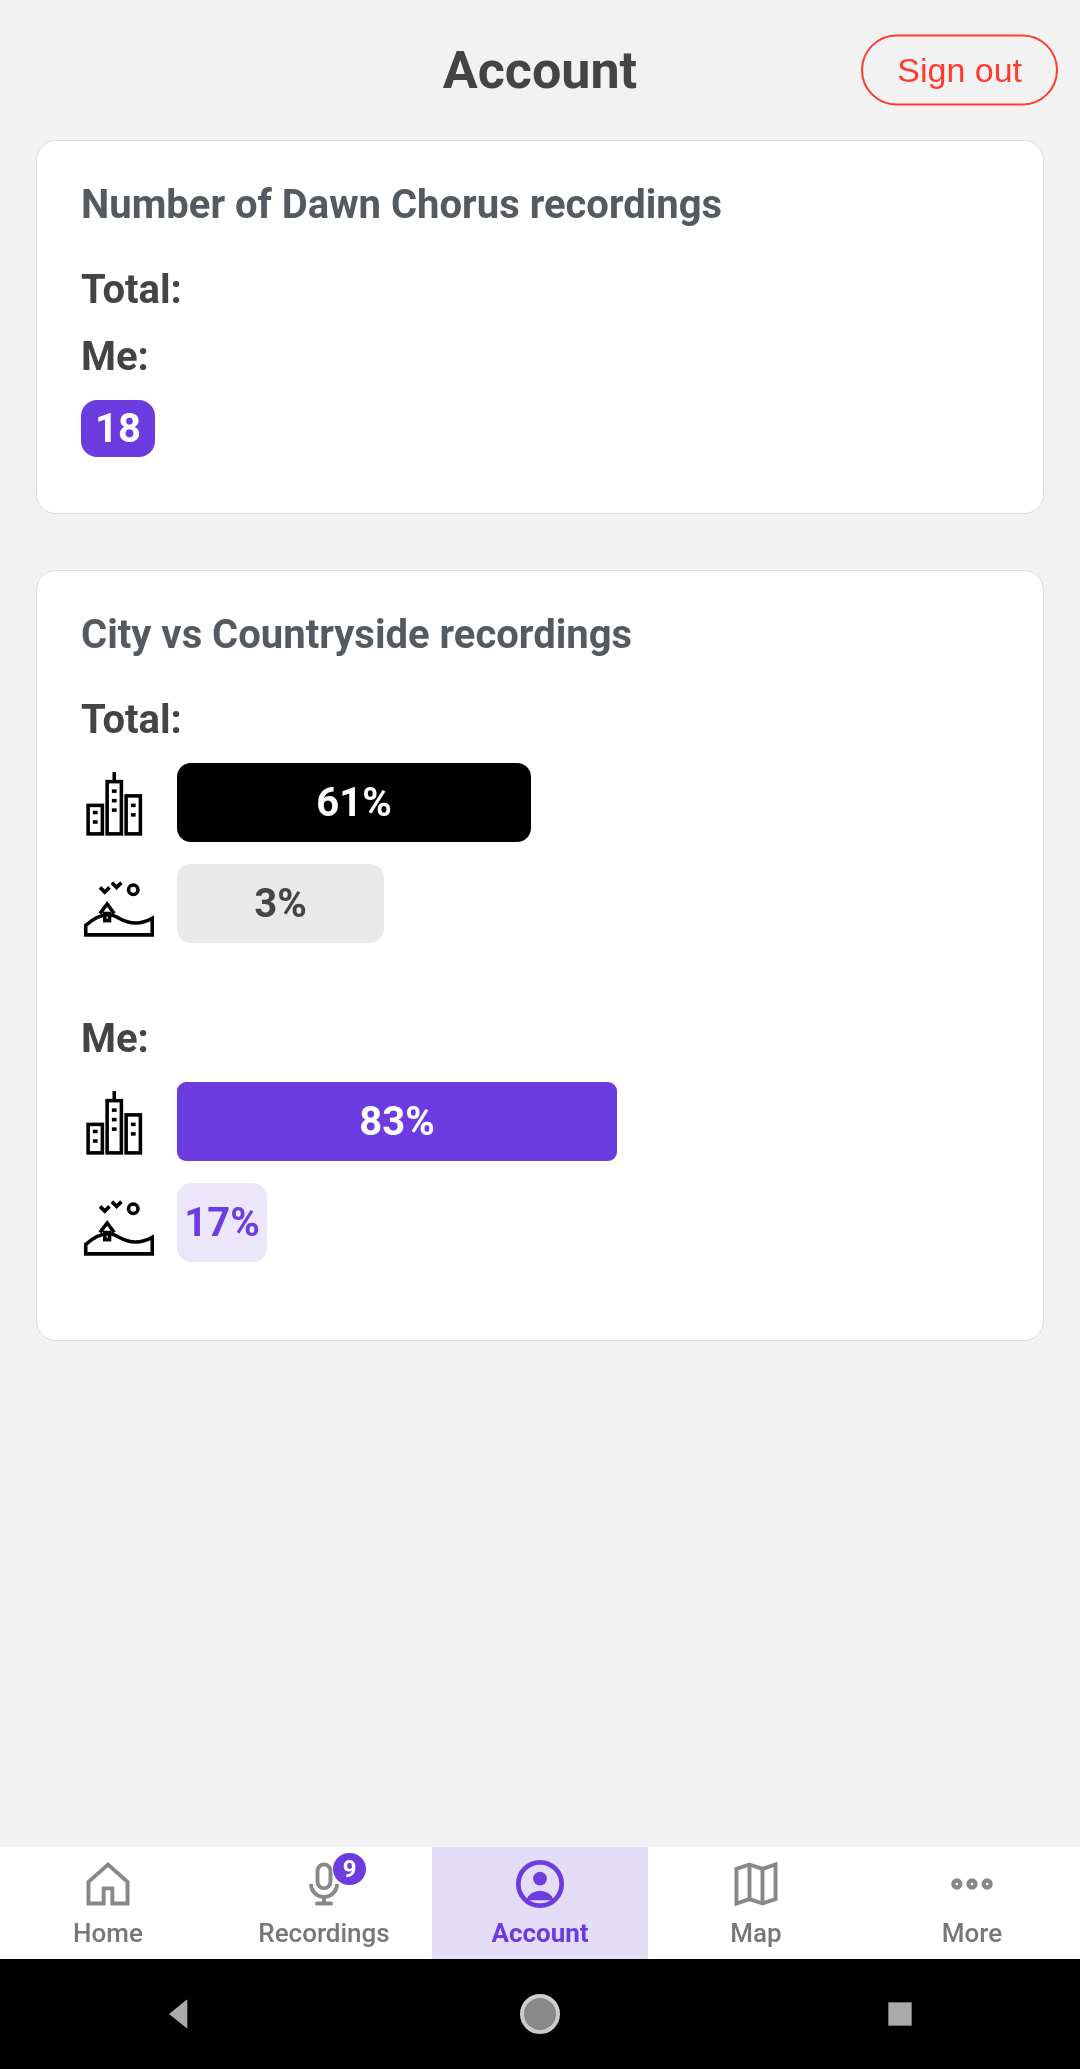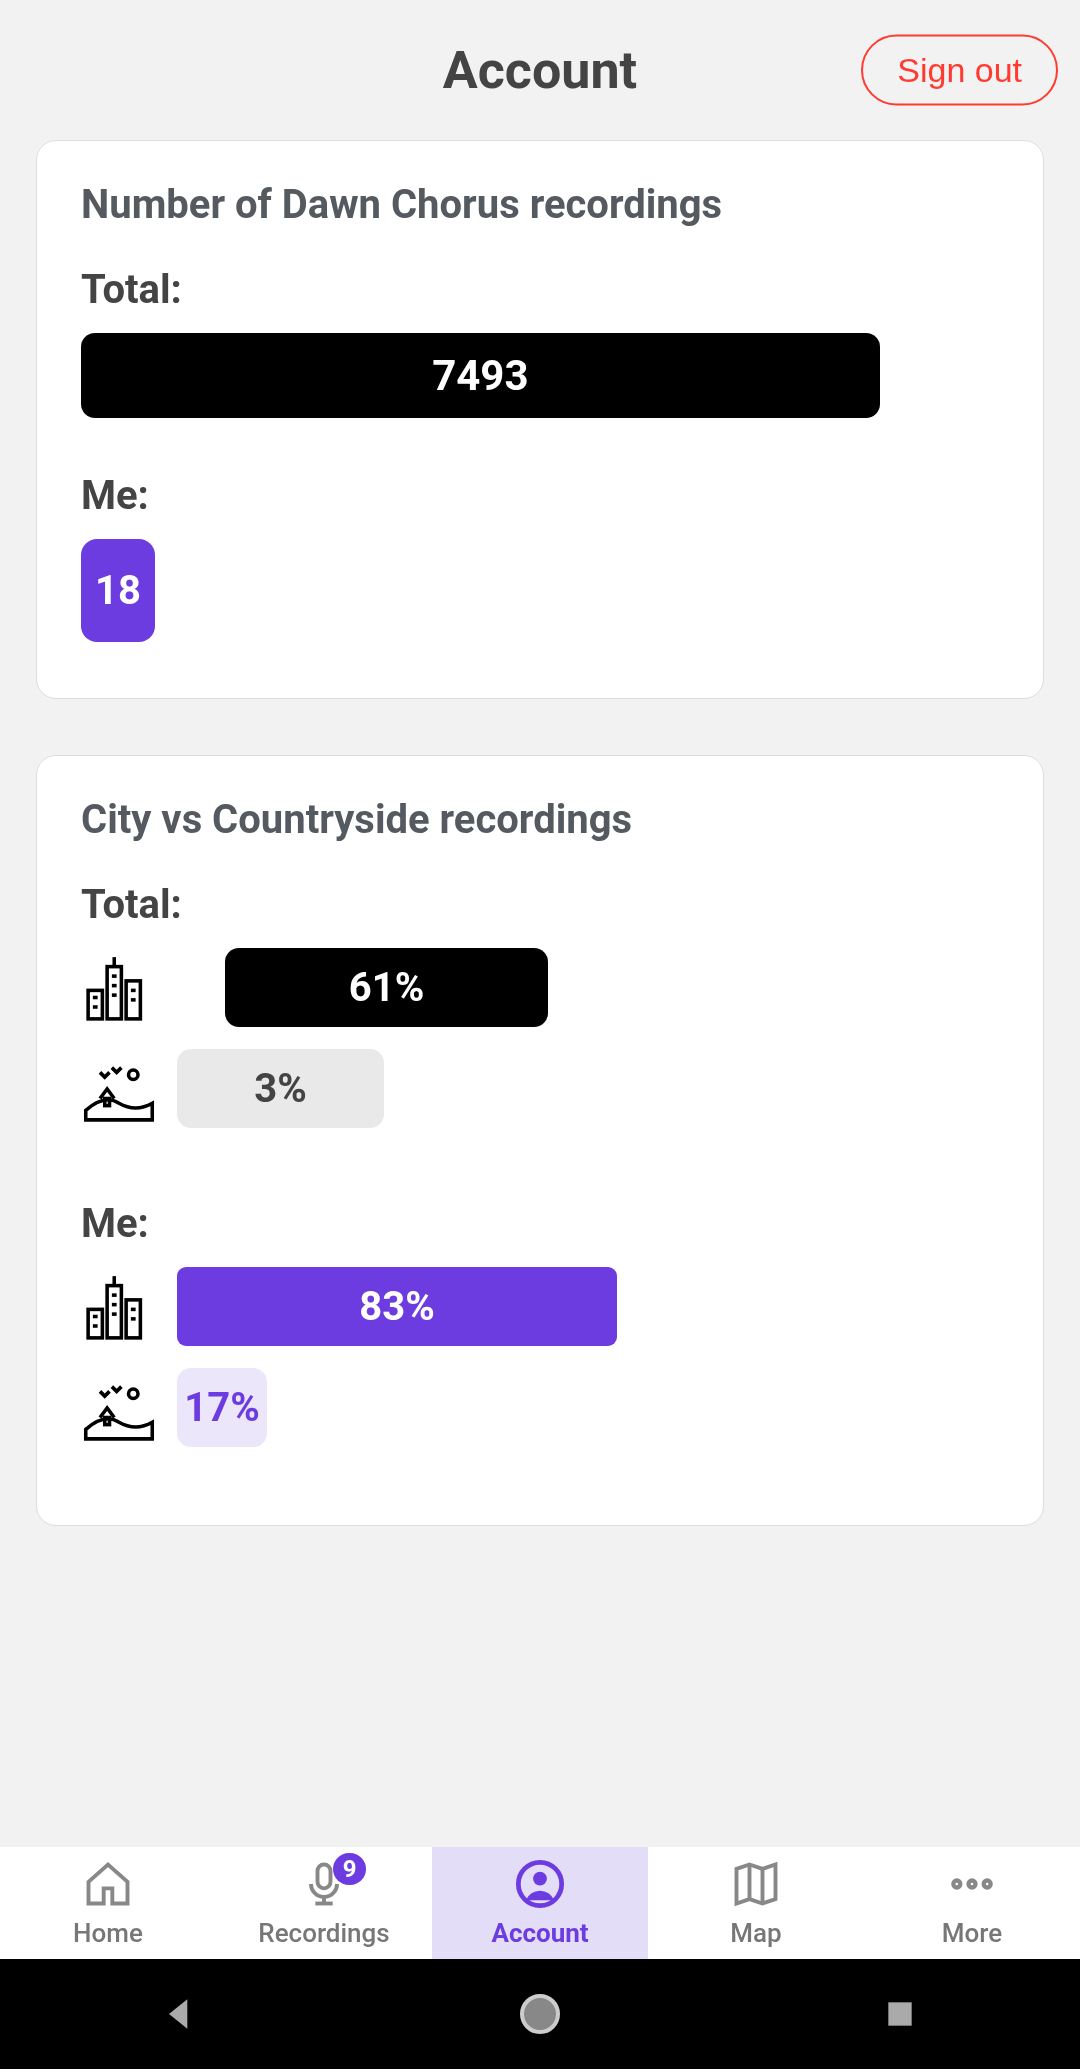--- a/index.html
+++ b/index.html
@@ -74,21 +74,21 @@
     padding: 18px 0;
     width: 87%;
     margin-bottom: 54px;
   }
   .me-pill {
     background: #6d3ce0;
     color: #fff;
     font-weight: 700;
     font-size: 40px;
     border-radius: 16px;
-    padding: 28px 14px;
+    padding: 5px 14px;
     display: inline-block;
   }
 
   
   .row {
     display: flex;
     align-items: center;
     margin-bottom: 22px;
   }
   .icon-cell {
@@ -175,21 +175,20 @@
   <div class="header-title">Account</div>
   <button class="sign-out">Sign out</button>
 </div>
 
 <div class="content">
 
   <div class="card">
     <div class="card-title">Number of Dawn Chorus recordings</div>
 
     <div class="label">Total:</div>
-    <div class="total-bar">7493</div>
 
     <div class="label">Me:</div>
     <div class="me-pill">18</div>
   </div>
 
   <div class="card">
     <div class="card-title">City vs Countryside recordings</div>
 
     <div class="label">Total:</div>
 
@@ -203,21 +202,21 @@
           <line x1="10" y1="40" x2="14" y2="40"></line>
             <line x1="10" y1="48" x2="14" y2="48"></line>
           <line x1="26" y1="22" x2="30" y2="22"></line>
             <line x1="26" y1="30" x2="30" y2="30"></line>
             <line x1="26" y1="38" x2="30" y2="38"></line>
           <line x1="42" y1="34" x2="46" y2="34"></line>
             <line x1="42" y1="42" x2="46" y2="42"></line>
         </svg>
       </div>
       <div class="bar-track">
-        <div class="bar black" style="width: 323px; margin-left: 48px;">61%</div>
+        <div class="bar black" style="width: 354px;">61%</div>
       </div>
     </div>
 
     <div class="row">
       <div class="icon-cell">
         <svg viewBox="0 0 64 64" width="76" height="76" stroke="#000" stroke-width="3" fill="none">
           <path d="M4 50 Q20 36 32 44 Q46 52 60 44 L60 58 L4 58 Z"></path>
           <polyline points="16,40 22,32 28,40"></polyline>
           <rect x="20" y="40" width="4" height="6"></rect>
           <circle cx="44" cy="20" r="4"></circle>

